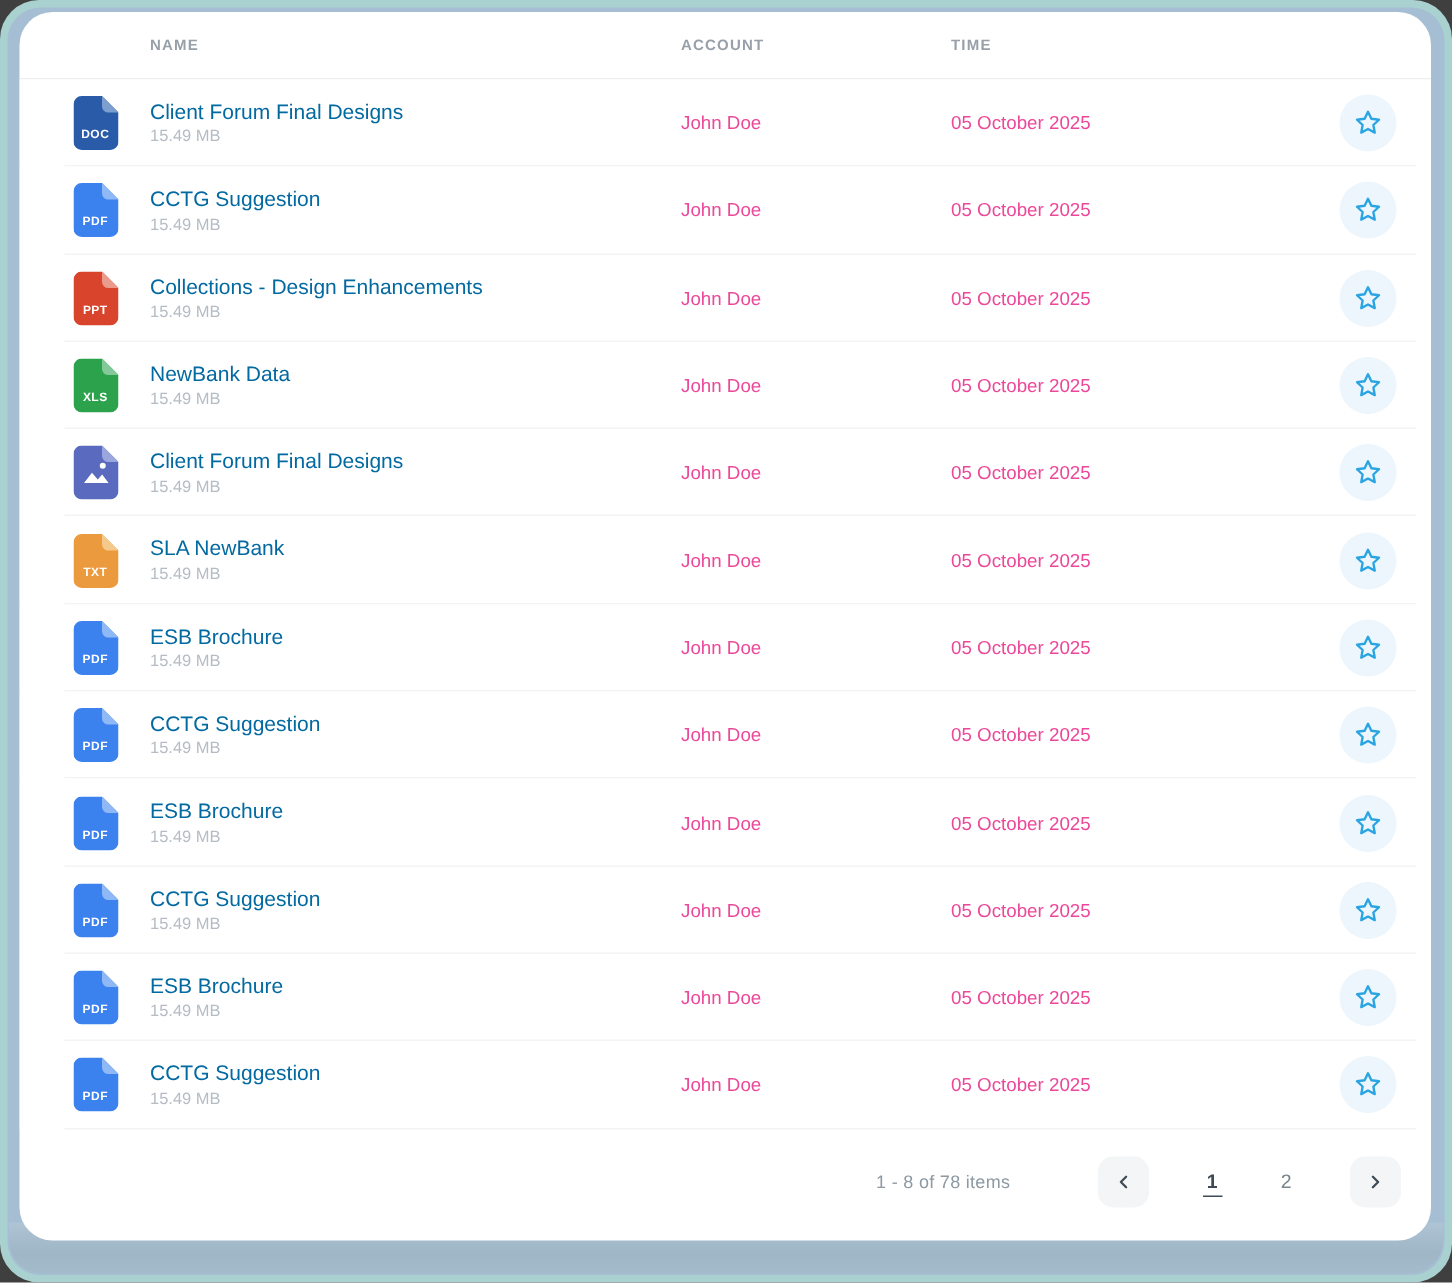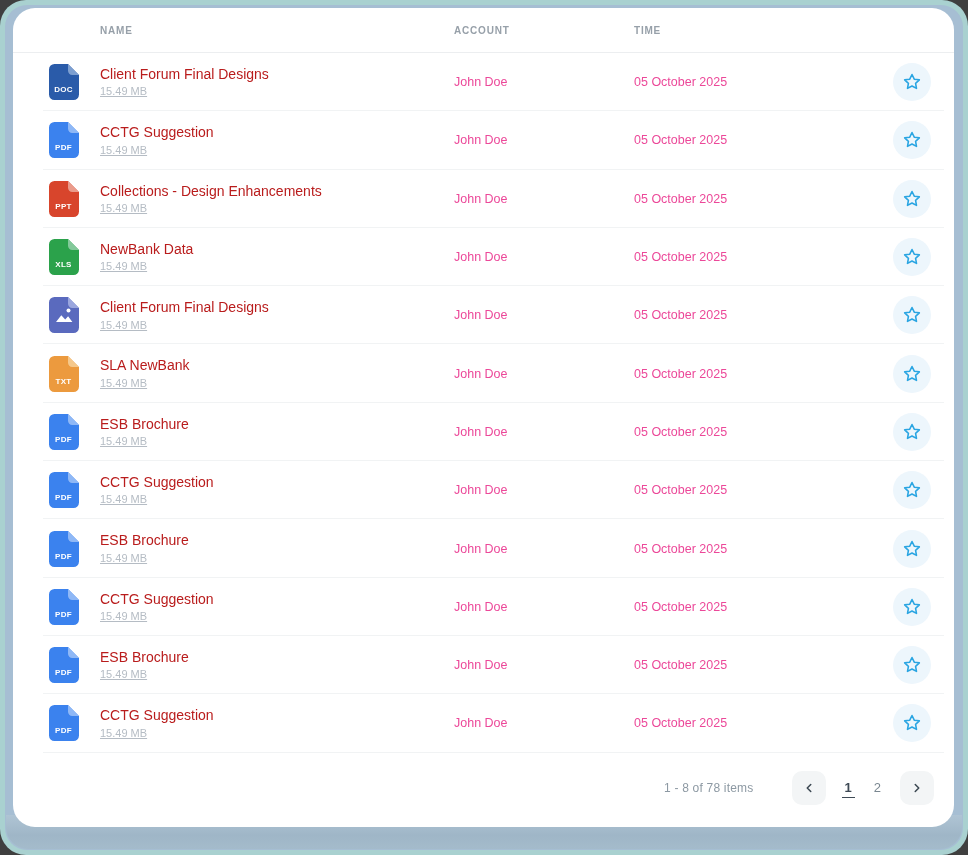--- a/index.html
+++ b/index.html
@@ -55,36 +55,36 @@
     padding:0 20px 0 36px;
     position:relative;
     background:#fff;
   }
   .row::after{
     content:"";position:absolute;left:30px;right:10px;bottom:0;
     height:1px;background:#f1f3f4;
   }
   .file-icon{width:30px;height:36px;display:block;}
   .name-cell{display:flex;flex-direction:column;gap:3px;min-width:0;}
-  .file-name{font-size:14px;color:#b91c1c;line-height:1.1;white-space:nowrap;}
-  .file-size{font-size:11px;color:#b5bcc4;text-decoration:underline;}
+  .file-name{font-size:14px;color:#0369a1;line-height:1.1;white-space:nowrap;}
+  .file-size{font-size:11px;color:#b5bcc4;}
   .account-cell,.time-cell{font-size:12.5px;color:#ec4899;}
   .star-cell{display:flex;justify-content:center;}
   .star-btn{
     width:38px;height:38px;border:none;cursor:pointer;
     border-radius:50%;background:#edf6fc;
     display:flex;align-items:center;justify-content:center;
     padding:0;
   }
   .star-btn svg{display:block;}
   
   .pagination{
     flex:1;
     display:flex;align-items:center;justify-content:flex-end;
-    gap:16px;padding:0 20px 4px 0;
+    gap:36px;padding:0 20px 4px 0;
     font-size:12px;color:#8d99a3;
   }
   .pag-summary{margin-right:22px;letter-spacing:.2px;}
   .pag-btn{
     width:34px;height:34px;border:none;cursor:pointer;
     border-radius:10px;background:#f3f5f6;
     display:flex;align-items:center;justify-content:center;
     padding:0;
   }
   .pag-page{

